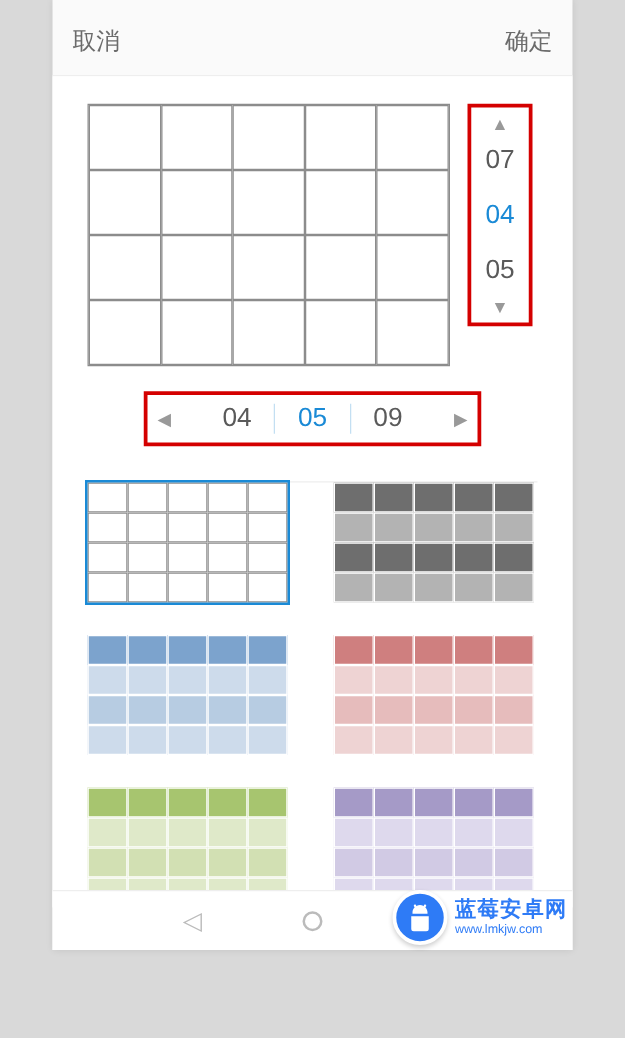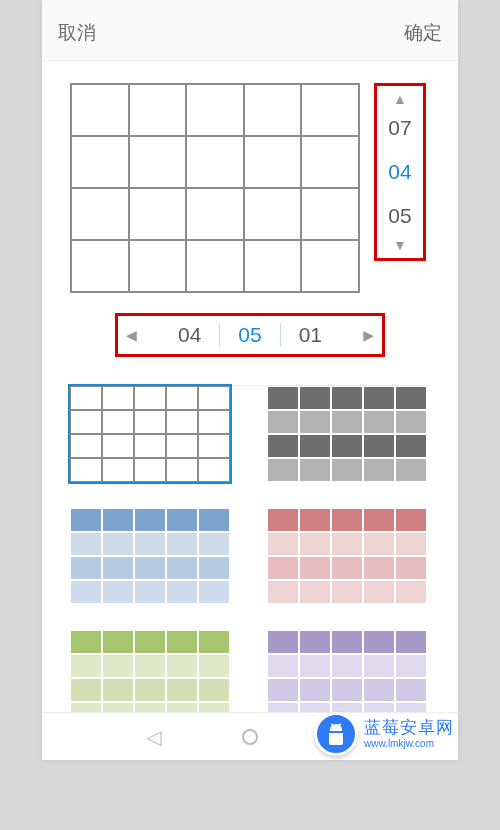--- a/index.html
+++ b/index.html
@@ -160,21 +160,21 @@
     .wm-badge {
       width: 44px; height: 44px;
       background: #2e7bf6;
       border-radius: 50%;
       border: 3px solid #fff;
       display:flex;align-items:center;justify-content:center;
       box-shadow: 0 2px 4px rgba(0,0,0,.2);
     }
     .wm-badge svg { width:24px; height:24px; fill:#fff; }
     .wm-text { display:flex; flex-direction:column; line-height:1.1; }
-    .wm-zh { font-size:17px; color:#2e7bf6; font-weight:400; letter-spacing:1px; white-space:nowrap;}
+    .wm-zh { font-size:17px; color:#2e7bf6; font-weight:700; letter-spacing:1px; white-space:nowrap;}
     .wm-en { font-size:10px; color:#2e7bf6; white-space:nowrap;}
   </style>
 </head>
 <body>
 
 <div class="panel">
   <div class="header">
     <span class="hdr-btn">取消</span>
     <span class="hdr-btn">确定</span>
   </div>
@@ -211,21 +211,21 @@
         <span class="num">05</span>
         <span class="arrow">▼</span>
       </div>
     </div>
 
     <div class="col-stepper">
       <span class="arrow">◀</span>
       <div class="nums">
         <span class="num">04</span>
         <span class="num active">05</span>
-        <span class="num">01</span>
+        <span class="num">09</span>
       </div>
       <span class="arrow">▶</span>
     </div>
 
     <div class="sep"></div>
 
 
     <div class="styles-grid" id="styles-grid">
         <div class="style-thumb selected">
           <div style="background: rgb(255, 255, 255); border: 1px solid rgb(140, 140, 140);"></div>

